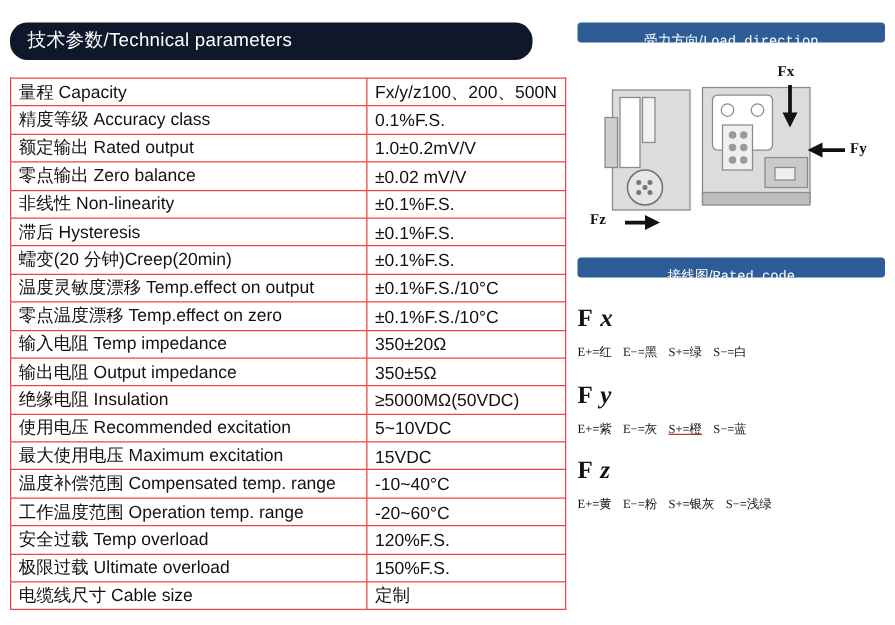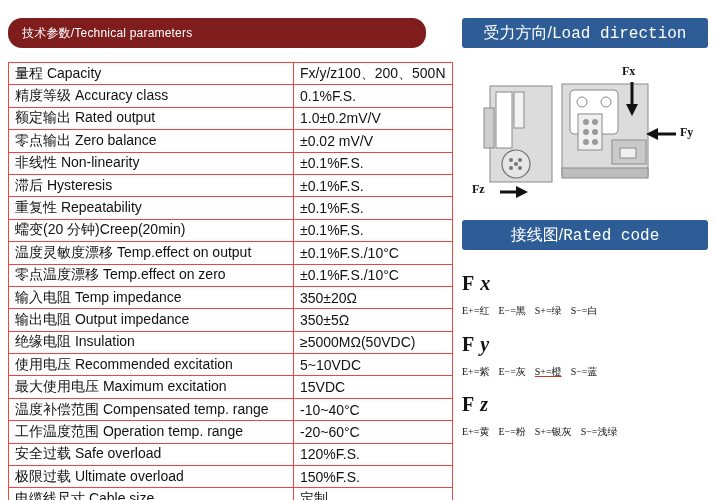--- a/index.html
+++ b/index.html
@@ -22,23 +22,23 @@
   }
 
   
   .left-col {
     position: absolute;
     left: 8px;
     top: 18px;
     width: 418px;
   }
   .section-header {
-    background: #7f1d1d;
+    background: #0f172a;
     color: #ffffff;
-    font-size: 12px;
+    font-size: 15px;
     height: 30px;
     line-height: 30px;
     padding-left: 14px;
     border-radius: 14px;
     letter-spacing: .2px;
   }
   .spec-table {
     margin-top: 14px;
     border-collapse: collapse;
     width: 418px;
@@ -63,22 +63,22 @@
   
   .right-col {
     position: absolute;
     left: 462px;
     top: 18px;
     width: 246px;
   }
   .right-header {
     background: #2d5c96;
     color: #ffffff;
-    font-size: 16px;
-    height: 30px;
+    font-size: 11px;
+    height: 16px;
     line-height: 30px;
     text-align: center;
     border-radius: 3px;
     font-family: "Liberation Mono", monospace;
   }
   .right-header .cn {
     font-family: "Liberation Sans", sans-serif;
   }
 
   
@@ -153,24 +153,20 @@
           </tr>
           <tr>
             <td class="param">非线性 Non-linearity</td>
             <td class="value">±0.1%F.S.</td>
           </tr>
           <tr>
             <td class="param">滞后 Hysteresis</td>
             <td class="value">±0.1%F.S.</td>
           </tr>
           <tr>
-            <td class="param">重复性 Repeatability</td>
-            <td class="value">±0.1%F.S.</td>
-          </tr>
-          <tr>
             <td class="param">蠕变(20 分钟)Creep(20min)</td>
             <td class="value">±0.1%F.S.</td>
           </tr>
           <tr>
             <td class="param">温度灵敏度漂移 Temp.effect on output</td>
             <td class="value">±0.1%F.S./10°C</td>
           </tr>
           <tr>
             <td class="param">零点温度漂移 Temp.effect on zero</td>
             <td class="value">±0.1%F.S./10°C</td>
@@ -197,21 +193,21 @@
           </tr>
           <tr>
             <td class="param">温度补偿范围 Compensated temp. range</td>
             <td class="value">-10~40°C</td>
           </tr>
           <tr>
             <td class="param">工作温度范围 Operation temp. range</td>
             <td class="value">-20~60°C</td>
           </tr>
           <tr>
-            <td class="param">安全过载 Safe overload</td>
+            <td class="param">安全过载 Temp overload</td>
             <td class="value">120%F.S.</td>
           </tr>
           <tr>
             <td class="param">极限过载 Ultimate overload</td>
             <td class="value">150%F.S.</td>
           </tr>
           <tr>
             <td class="param">电缆线尺寸 Cable size</td>
             <td class="value">定制</td>
           </tr>

